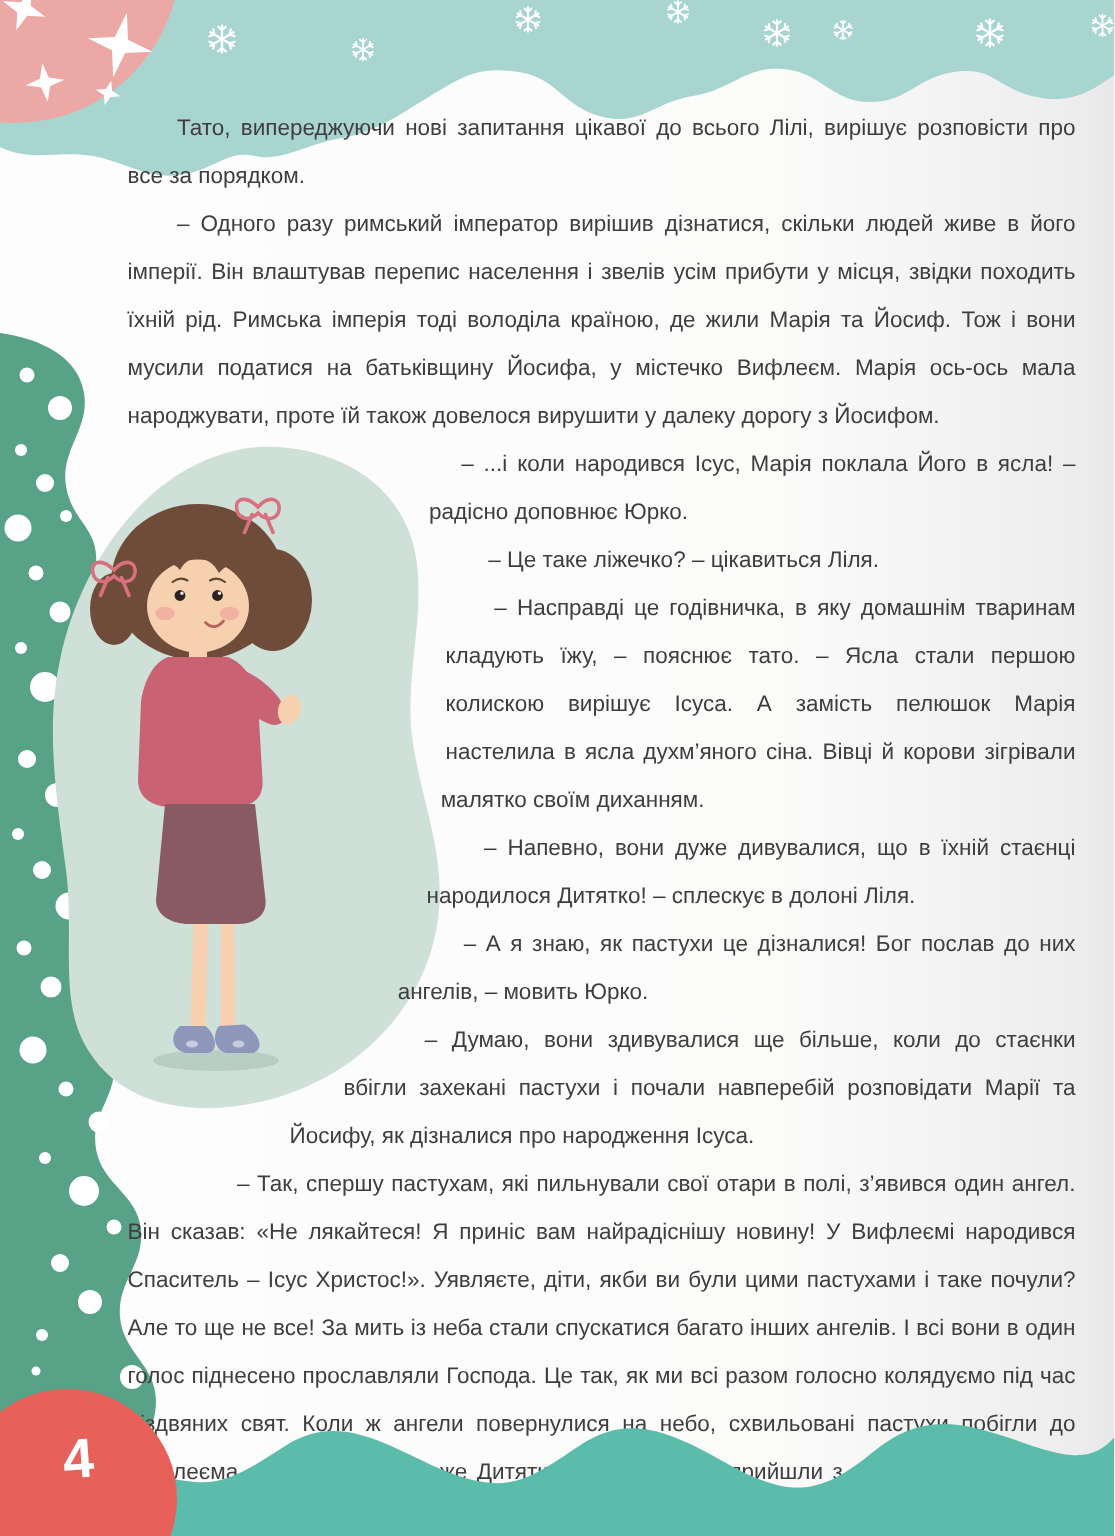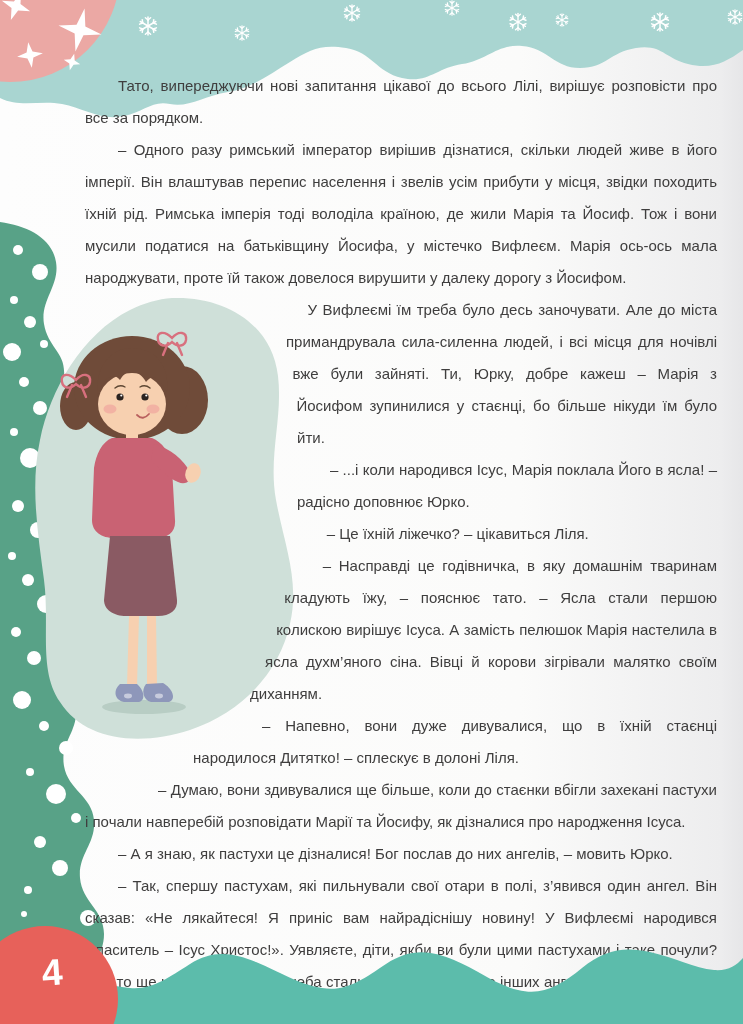--- a/index.html
+++ b/index.html
@@ -171,27 +171,26 @@
       <path fill="var(--shoes,#8e97ba)" d="M126,396 C121,402 123,412 131,414 L149,414 C157,411 152,400 143,395 Z"></path>
       <ellipse cx="108" cy="408" rx="4" ry="2.4" fill="#fff" opacity="0.5"></ellipse>
       <ellipse cx="139" cy="408" rx="4" ry="2.4" fill="#fff" opacity="0.5"></ellipse>
     </g>
   </svg>
 
   <div class="text-col">
     <div class="girl-float"></div>
     <p>Тато, випереджуючи нові запитання цікавої до всього Лілі, вирішує розповісти про все за порядком.</p>
     <p>– Одного разу римський імператор вирішив дізнатися, скільки людей живе в його імперії. Він влаштував перепис населення і звелів усім прибути у місця, звідки походить їхній рід. Римська імперія тоді володіла країною, де жили Марія та Йосиф. Тож і вони мусили податися на батьківщину Йосифа, у містечко Вифлеєм. Марія ось-ось мала народжувати, проте їй також довелося вирушити у далеку дорогу з Йосифом.</p>
-    <p>У Вифлеємі їм треба було десь заночувати. Але до міста примандрувала сила-силенна людей, і всі місця для ночівлі вже були зайняті. Ти, Юрку, добре кажеш – Марія з Йосифом зупинилися у стаєнці, бо більше нікуди їм було йти.</p>
     <p>– ...і коли народився Ісус, Марія поклала Його в ясла! – радісно доповнює Юрко.</p>
-    <p>– Це їхній ліжечко? – цікавиться Ліля.</p>
+    <p>– Це таке ліжечко? – цікавиться Ліля.</p>
     <p>– Насправді це годівничка, в яку домашнім тваринам кладують їжу, – пояснює тато. – Ясла стали першою колискою вирішує Ісуса. А замість пелюшок Марія настелила в ясла духм’яного сіна. Вівці й корови зігрівали малятко своїм диханням.</p>
     <p>– Напевно, вони дуже дивувалися, що в їхній стаєнці народилося Дитятко! – сплескує в долоні Ліля.</p>
+    <p>– А я знаю, як пастухи це дізналися! Бог послав до них ангелів, – мовить Юрко.</p>
     <p>– Думаю, вони здивувалися ще більше, коли до стаєнки вбігли захекані пастухи і почали навперебій розповідати Марії та Йосифу, як дізналися про народження Ісуса.</p>
-    <p>– А я знаю, як пастухи це дізналися! Бог послав до них ангелів, – мовить Юрко.</p>
     <p>– Так, спершу пастухам, які пильнували свої отари в полі, з’явився один ангел. Він сказав: «Не лякайтеся! Я приніс вам найрадіснішу новину! У Вифлеємі народився Спаситель – Ісус Христос!». Уявляєте, діти, якби ви були цими пастухами і таке почули? Але то ще не все! За мить із неба стали спускатися багато інших ангелів. І всі вони в один голос піднесено прославляли Господа. Це так, як ми всі разом голосно колядуємо під час різдвяних свят. Коли ж ангели повернулися на небо, схвильовані пастухи побігли до Вифлеєма, щоб побачити Боже Дитятко. А вже згодом прийшли з дарами мудреці, про яких я вам розповідав.</p>
     <p>– Який ще цар Ірод? Ти ж кажеш, що мудреці називали Ісуса Царем? – не розуміє Ліля.</p>
   </div>
 
   <svg id="bottomBand" class="deco" width="743" height="1024" viewBox="0 0 743 1024">
     <path fill="var(--bottom_band,#5cbcab)" d="M0,975 C22,962 44,964 68,972 C92,980 108,986 130,988 C152,990 168,978 190,964
          C212,950 232,952 256,962 C280,972 298,984 322,988 C346,992 362,980 386,964
          C410,948 430,950 454,960 C478,970 494,984 518,990 C542,996 560,986 582,968
          C604,950 624,946 650,952 C676,958 694,968 714,970 C728,971 736,966 743,958
          L743,1024 H0 Z"></path>

